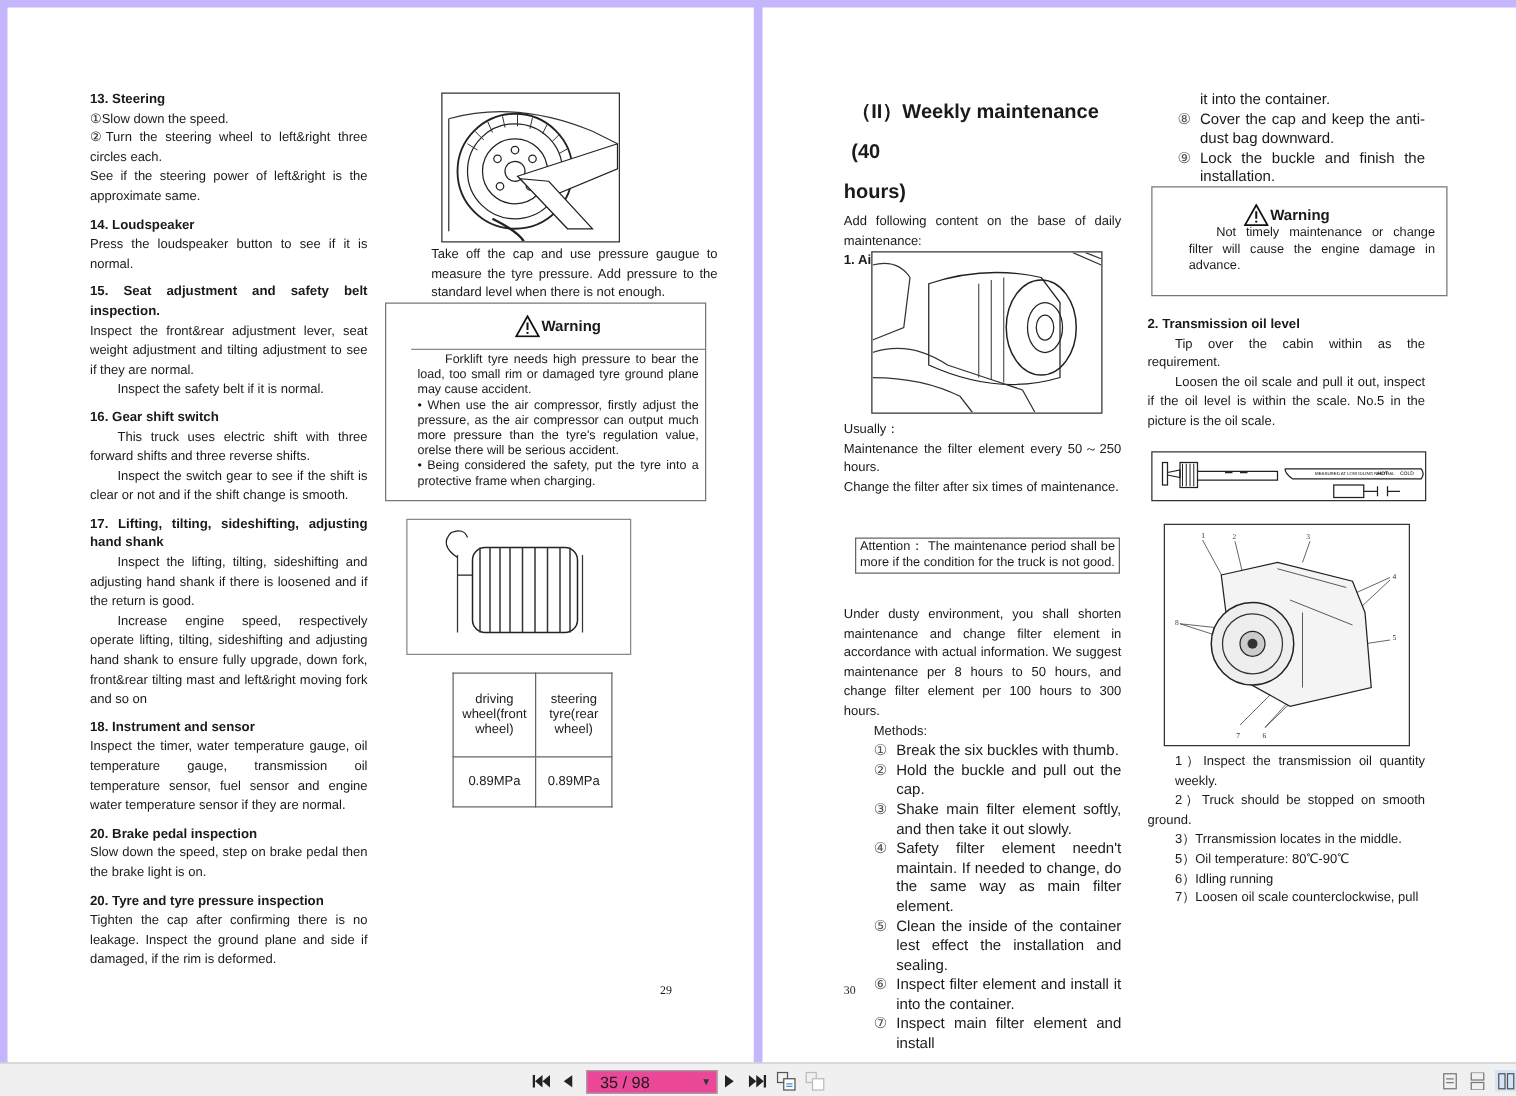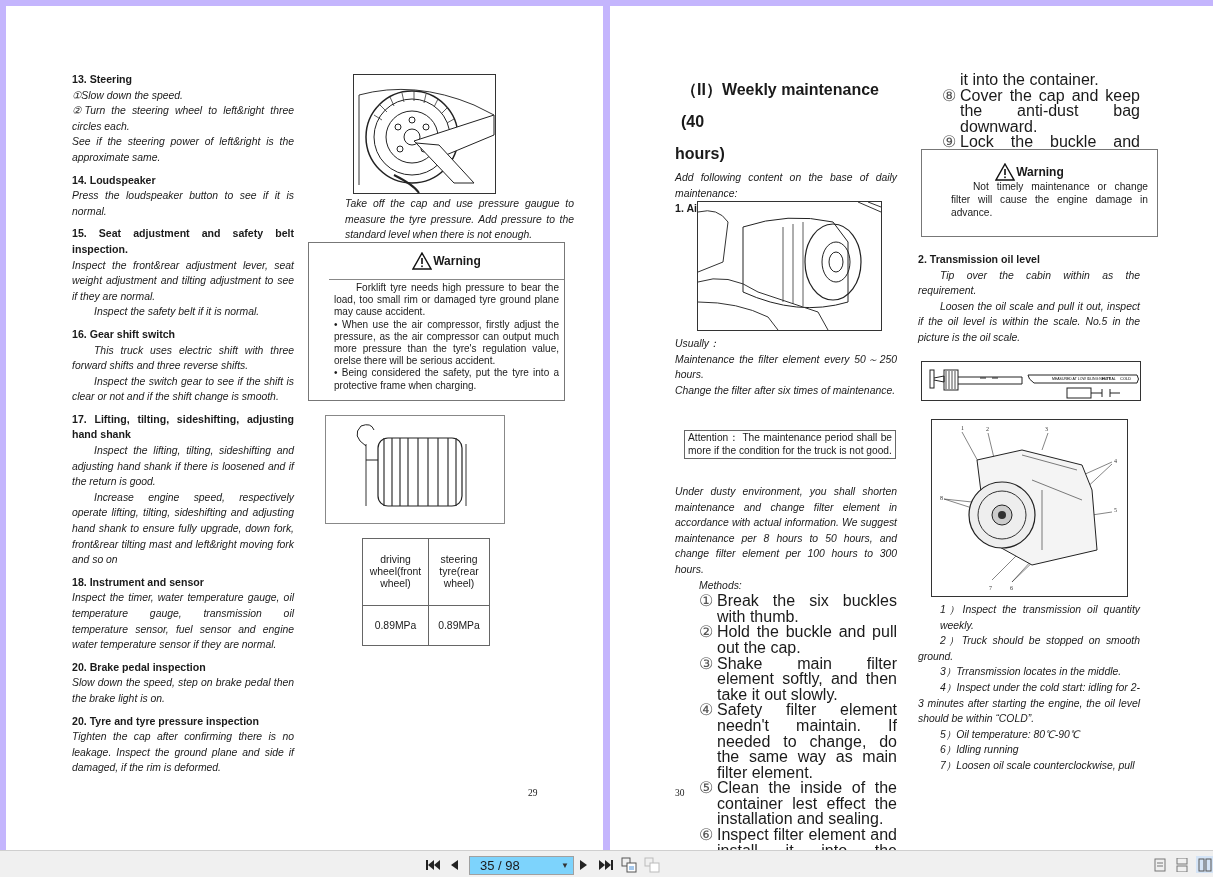--- a/index.html
+++ b/index.html
@@ -10,42 +10,42 @@
     color:#1a1a1a;
     position:relative;
   }
   .viewer { position:absolute; left:0; top:0; width:1213px; height:850px; background:#c4b5fd; }
   .page {
     position:absolute; top:6px; height:844px; background:#ffffff;
   }
   #page-left { left:6px; width:597px; }
   #page-right { left:610px; width:603px; }
   .abs { position:absolute;padding-left:20px; }
-  .p { font-size:10.4px; line-height:15.6px; text-align:justify; margin:0;font-style:italic; }
+  .p { font-size:10.4px; line-height:15.6px; text-align:justify; margin:0; }
   .h { font-size:10.6px; font-weight:bold; line-height:15.6px; margin:0; }
   .indent { text-indent:22px; }
   .col { position:absolute; }
   .gap { height:7px; }
   .boxed { border:1px solid #777; background:#fff; }
   .warn-title { font-size:12px; font-weight:bold; display:flex; align-items:center; justify-content:center; }
   .tri { width:20px; height:18px; margin-right:1px; }
-  .num-list .li { display:flex; font-size:16px; line-height:15.6px; }
+  .num-list .li { display:flex; font-size:12px; line-height:15.6px; }
   .num-list .mk { width:18px; flex:none; color:#555; }
   .num-list .tx { flex:1; text-align:justify; }
   .pgnum { position:absolute; font-family:"Liberation Serif", serif; font-size:9.5px; }
   table.ptab { border-collapse:collapse; font-size:10.4px; }
   table.ptab td { border:1px solid #666; text-align:center; vertical-align:middle; line-height:12px; }
   .toolbar {
     position:absolute; left:0; top:850px; width:1213px; height:27px;
     background:#f0f0f0; border-top:1px solid #cfcfcf;
   }
   .tb-btn { position:absolute; top:5px; height:17px; display:flex; align-items:center; justify-content:center; cursor:pointer; }
   .page-box {
     position:absolute; left:469px; top:5px; width:103px; height:17px;
-    background:#7dd3fc; border:1px solid #a0a0a0; font-size:13px; line-height:17px;
+    background:#ec4899; border:1px solid #a0a0a0; font-size:13px; line-height:17px;
   }
   .page-box .val { position:absolute; left:10px; top:0; }
   .page-box .dd { position:absolute; right:4px; top:0; font-size:8px; color:#333; }
   .fig { position:absolute; border:1px solid #333; background:#fff; overflow:hidden; }
   .fig svg { width:100%; height:100%; display:block; }
 </style>
 </head>
 <body>
 
 <div class="viewer">
@@ -286,21 +286,20 @@
         <circle cx="70" cy="95" r="10" fill="#ccc" stroke="#222"></circle>
         <circle cx="70" cy="95" r="4" fill="#333"></circle>
         <path d="M90 35 L145 50 M100 60 L150 80 M110 70 L110 130" stroke="#444" stroke-width="0.7"></path>
       </svg>
     </div>
 
     <div class="col" style="left:308px; top:596px; width:222px;">
       <p class="p" style="padding-left:22px;">1）Inspect the transmission oil quantity weekly.</p>
       <p class="p indent">2）Truck should be stopped on smooth ground.</p>
       <p class="p indent">3）Trransmission locates in the middle.</p>
-      <p class="p indent">4）Inspect under the cold start: idling for 2-3 minutes after starting the engine, the oil level should be within “COLD”.</p>
       <p class="p indent">5）Oil temperature: 80℃-90℃</p>
       <p class="p indent">6）Idling running</p>
       <p class="p indent">7）Loosen oil scale counterclockwise, pull</p>
     </div>
 
     <span class="pgnum" style="left:65px; top:782px;">30</span>
   </div>
 </div>
 
 <div class="toolbar">

